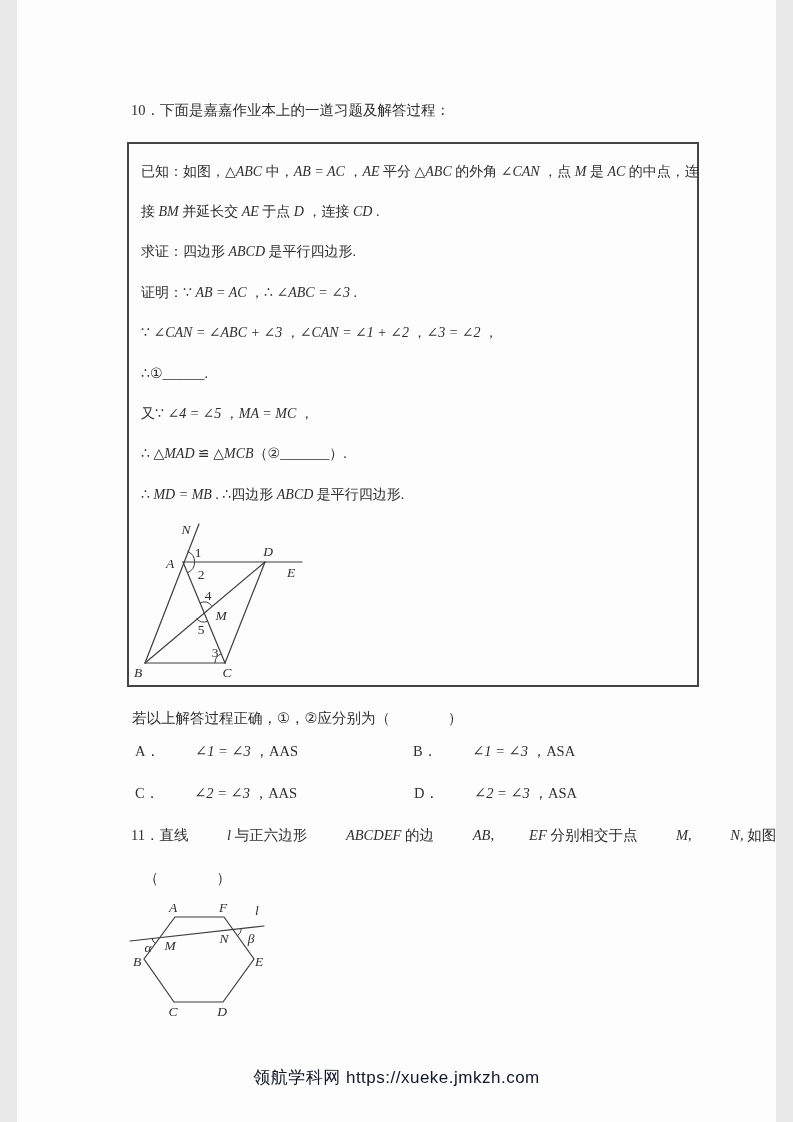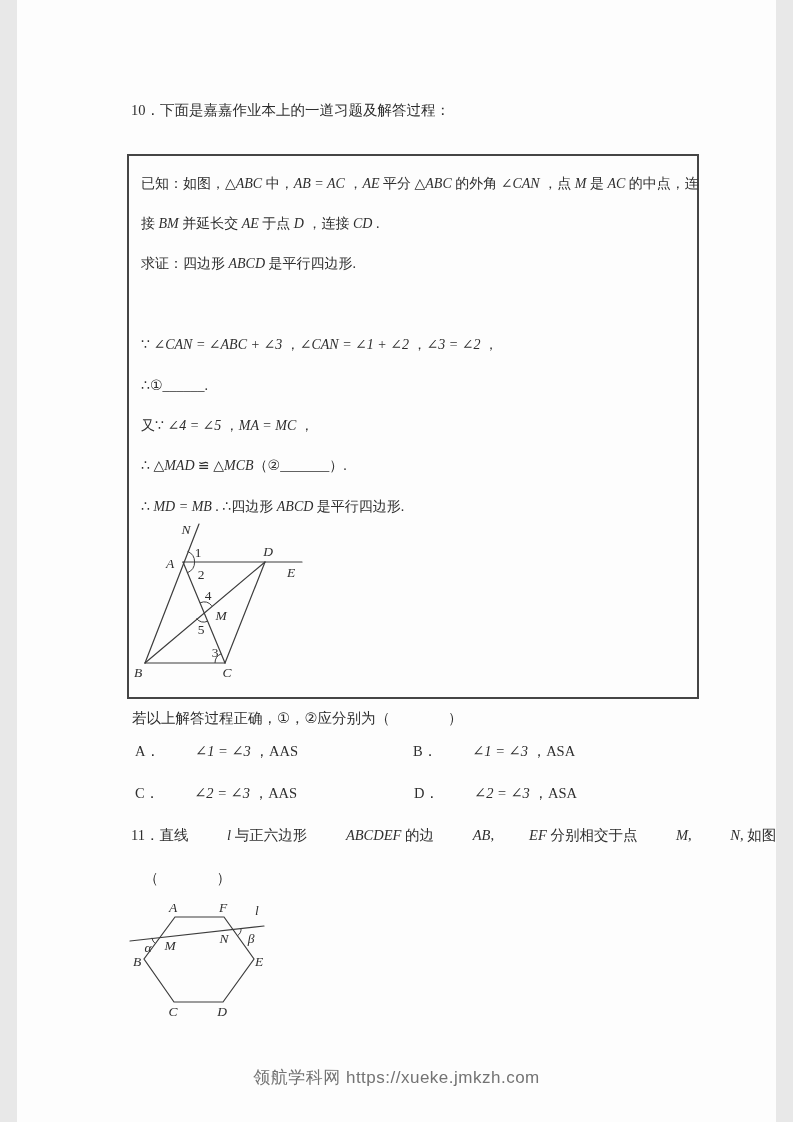--- a/index.html
+++ b/index.html
@@ -19,21 +19,20 @@
     line-height:20px;
   }
   .tline i{font-style:italic;margin-left:35px;}
   .proof-box{
     position:absolute;
     left:110px;top:142px;
     width:572px;height:545px;
     border:2px solid #454545;
     box-sizing:border-box;
     background:transparent;
-    margin-top:12px;
   }
   .box-line{
     position:absolute;
     left:12px;
     white-space:nowrap;
     font-size:14px;
     line-height:20px;
   }
   .box-line i{font-style:italic;}
   svg{position:absolute;overflow:visible;}
@@ -43,35 +42,36 @@
     font-family:"Liberation Serif","DejaVu Serif","DejaVu Sans",serif;
     font-size:13.5px;fill:#2e2e2e;text-anchor:middle;
   }
   svg text.it{font-style:italic;}
   .footer{
     position:absolute;
     left:0;right:0;top:1066px;
     text-align:center;
     font-family:"Liberation Sans","DejaVu Sans",sans-serif;
     font-size:17px;
-    color:#737373;
+    color:#0f172a;
     letter-spacing:0.5px;
   }
 </style>
 </head>
 <body>
 
 <div class="page">
 
   <div class="tline" style="left:114px;top:100px;"><span>10．下面是嘉嘉作业本上的一道习题及解答过程：</span></div>
 
   <div class="proof-box">
     <div class="box-line" style="top:18px;"><span>已知：如图，</span><i>△ABC</i><span> 中，</span><i>AB = AC</i><span> ，</span><i>AE</i><span> 平分 </span><i>△ABC</i><span> 的外角 </span><i>∠CAN</i><span> ，点 </span><i>M</i><span> 是 </span><i>AC</i><span> 的中点，连</span></div>
     <div class="box-line" style="top:98px;"><span>求证：四边形 </span><i>ABCD</i><span> 是平行四边形.</span></div>
     <div class="box-line" style="top:58px;"><span>接 </span><i>BM</i><span> 并延长交 </span><i>AE</i><span> 于点 </span><i>D</i><span> ，连接 </span><i>CD</i><span> .</span></div>
+    <div class="box-line" style="top:139px;"><span>证明：∵ </span><i>AB = AC</i><span> ，∴ </span><i>∠ABC = ∠3</i><span> .</span></div>
     <div class="box-line" style="top:179px;"><span>∵ </span><i>∠CAN = ∠ABC + ∠3</i><span> ，</span><i>∠CAN = ∠1 + ∠2</i><span> ，</span><i>∠3 = ∠2</i><span> ，</span></div>
     <div class="box-line" style="top:220px;"><span>∴①______.</span></div>
     <div class="box-line" style="top:260px;"><span>又∵ </span><i>∠4 = ∠5</i><span> ，</span><i>MA = MC</i><span> ，</span></div>
     <div class="box-line" style="top:341px;"><span>∴ </span><i>MD = MB</i><span> .  ∴四边形 </span><i>ABCD</i><span> 是平行四边形.</span></div>
     <div class="box-line" style="top:300px;"><span>∴ </span><i>△MAD</i><span> ≌ </span><i>△MCB</i><span>（②_______）.</span></div>
   </div>
 
   <svg style="left:110px;top:515px;" width="190" height="172" viewBox="110 515 190 172">
     <line class="stroke" x1="182" y1="524" x2="128" y2="663"></line>
     <line class="stroke" x1="166" y1="562" x2="285" y2="562"></line>

